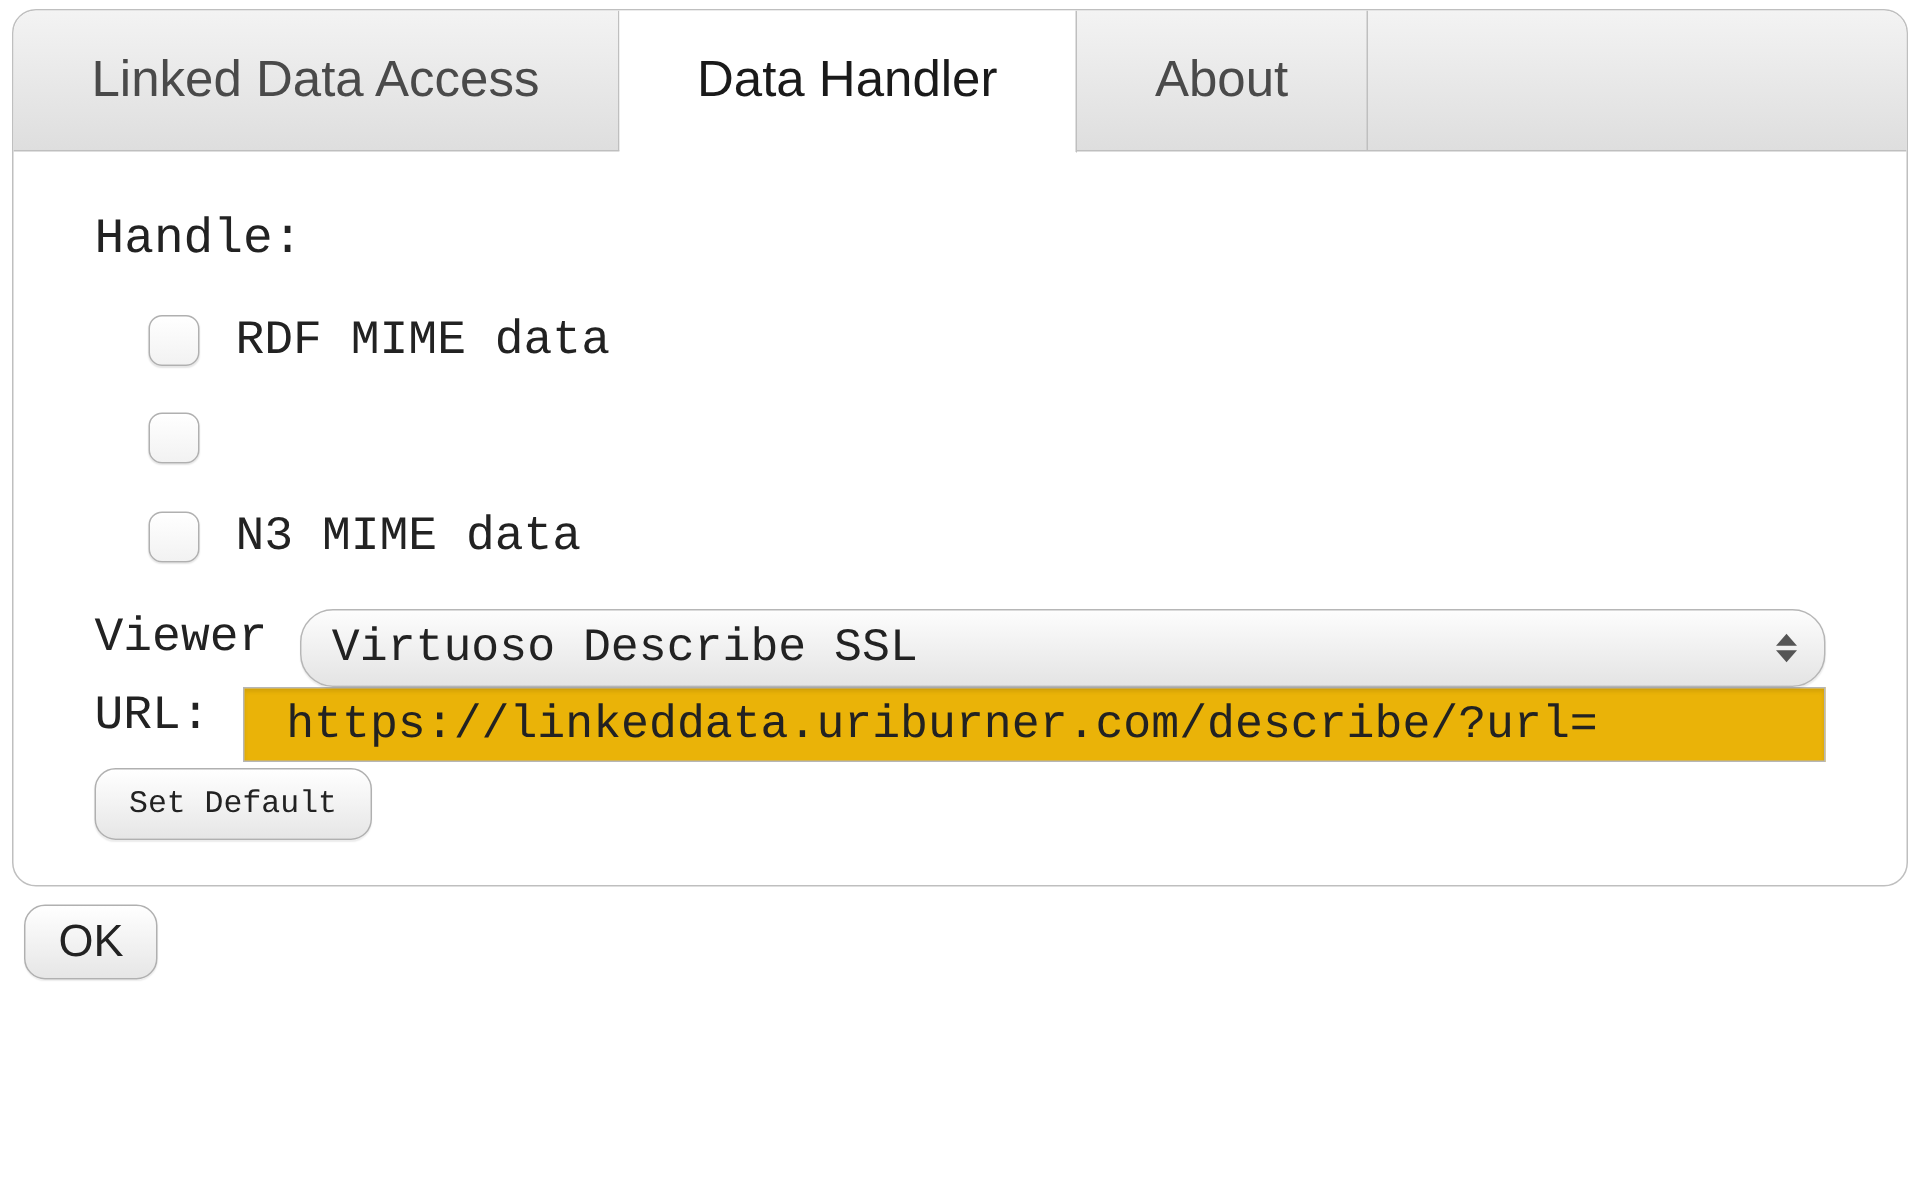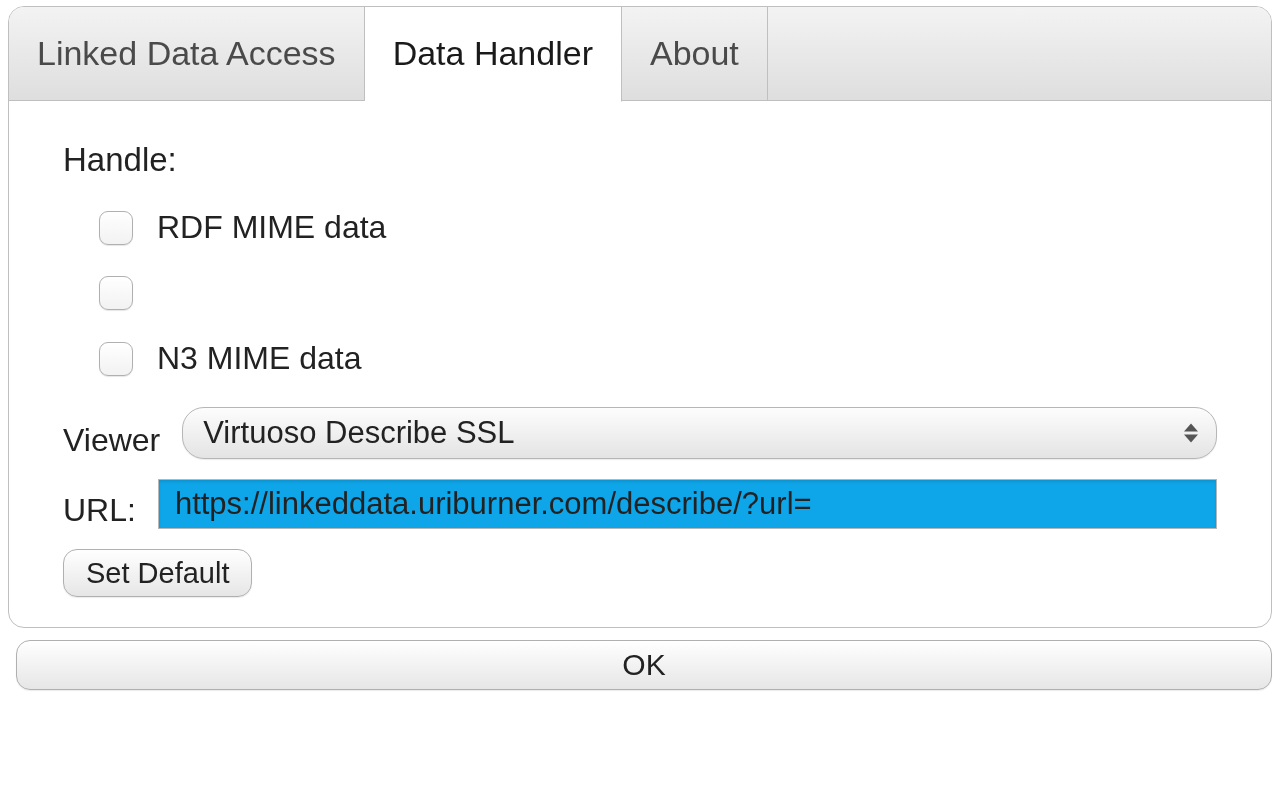--- a/index.html
+++ b/index.html
@@ -21,21 +21,21 @@
   .tabbar {
     display: flex;
     align-items: stretch;
     background: linear-gradient(#f3f3f3, #dedede);
     border-bottom: 1.6px solid #bfbfbf;
     height: 94px;
   }
   .tab {
     display: flex;
     align-items: center;
-    padding: 0 28px;
+    padding: 0 52px;
     font-size: 34px;
     color: #4a4a4a;
     border-right: 1.6px solid #bfbfbf;
     cursor: default;
     user-select: none;
   }
   .tab:first-child { border-top-left-radius: 14px; }
   .tab.active {
     background: #ffffff;
     color: #1a1a1a;
@@ -44,20 +44,21 @@
     margin-bottom: -1.8px;
   }
   .tab.filler {
     flex: 1;
     border-right: none;
     padding: 0;
     border-top-right-radius: 14px;
   }
   .content {
     padding: 40px 54px 20px 54px;
+    font-family: Liberation Mono, monospace;
   }
   .section-label {
     font-size: 33px;
     color: #222;
     margin-bottom: 30px;
   }
   .checks { margin-left: 36px; margin-bottom: 28px; }
   .check-row {
     display: flex;
     align-items: center;
@@ -67,22 +68,21 @@
     width: 34px; height: 34px;
     border: 1.6px solid #b0b0b0;
     border-radius: 9px;
     margin-right: 24px;
     background: linear-gradient(#ffffff, #f2f2f2);
     box-shadow: inset 0 1px 0 #ffffff, 0 1px 1px rgba(0,0,0,0.1);
   }
   .check-label { font-size: 32px; color: #222; }
   .row {
     display: flex;
-    align-items: flex-end;
-    margin-bottom: 20px;
+    align-items: flex-start;
   }
   .row-label {
     font-size: 32px;
     color: #222;
     margin-right: 22px;
     white-space: nowrap;
   }
   .select {
     flex: 1;
     height: 52px;
@@ -107,49 +107,48 @@
     width: 0; height: 0;
     border-left: 7px solid transparent;
     border-right: 7px solid transparent;
   }
   .caret .up { border-bottom: 8px solid #555; }
   .caret .down { border-top: 8px solid #555; }
   .textinput {
     flex: 1;
     height: 50px;
     border: 1.6px solid #b6b6b6;
-    background: #0ea5e9;
-    padding: 0 16px;
+    background: #eab308;
+    padding: 0 28px;
     font-size: 31px;
     color: #222;
     display: flex;
     align-items: center;
     box-shadow: inset 0 2px 3px rgba(0,0,0,0.1);
   }
   .btn {
     display: inline-flex;
     align-items: center;
     justify-content: center;
     height: 48px;
     padding: 0 22px;
-    font-size: 29px;
+    font-size: 21px;
     color: #222;
     border: 1.6px solid #b0b0b0;
     border-radius: 14px;
     background: linear-gradient(#ffffff, #e6e6e6);
     box-shadow: 0 1px 1px rgba(0,0,0,0.08);
     cursor: default;
     user-select: none;
   }
   .footer {
     display: flex;
     gap: 26px;
     margin-top: 12px;
     padding-left: 8px;
-    flex-direction: column;
   }
   .footer .btn { min-width: 88px; height: 50px; font-size: 30px; }
 </style>
 </head>
 <body>
 
 <div class="wrapper">
   <div class="panel">
     <div class="tabbar">
       <div class="tab">Linked Data Access</div>

